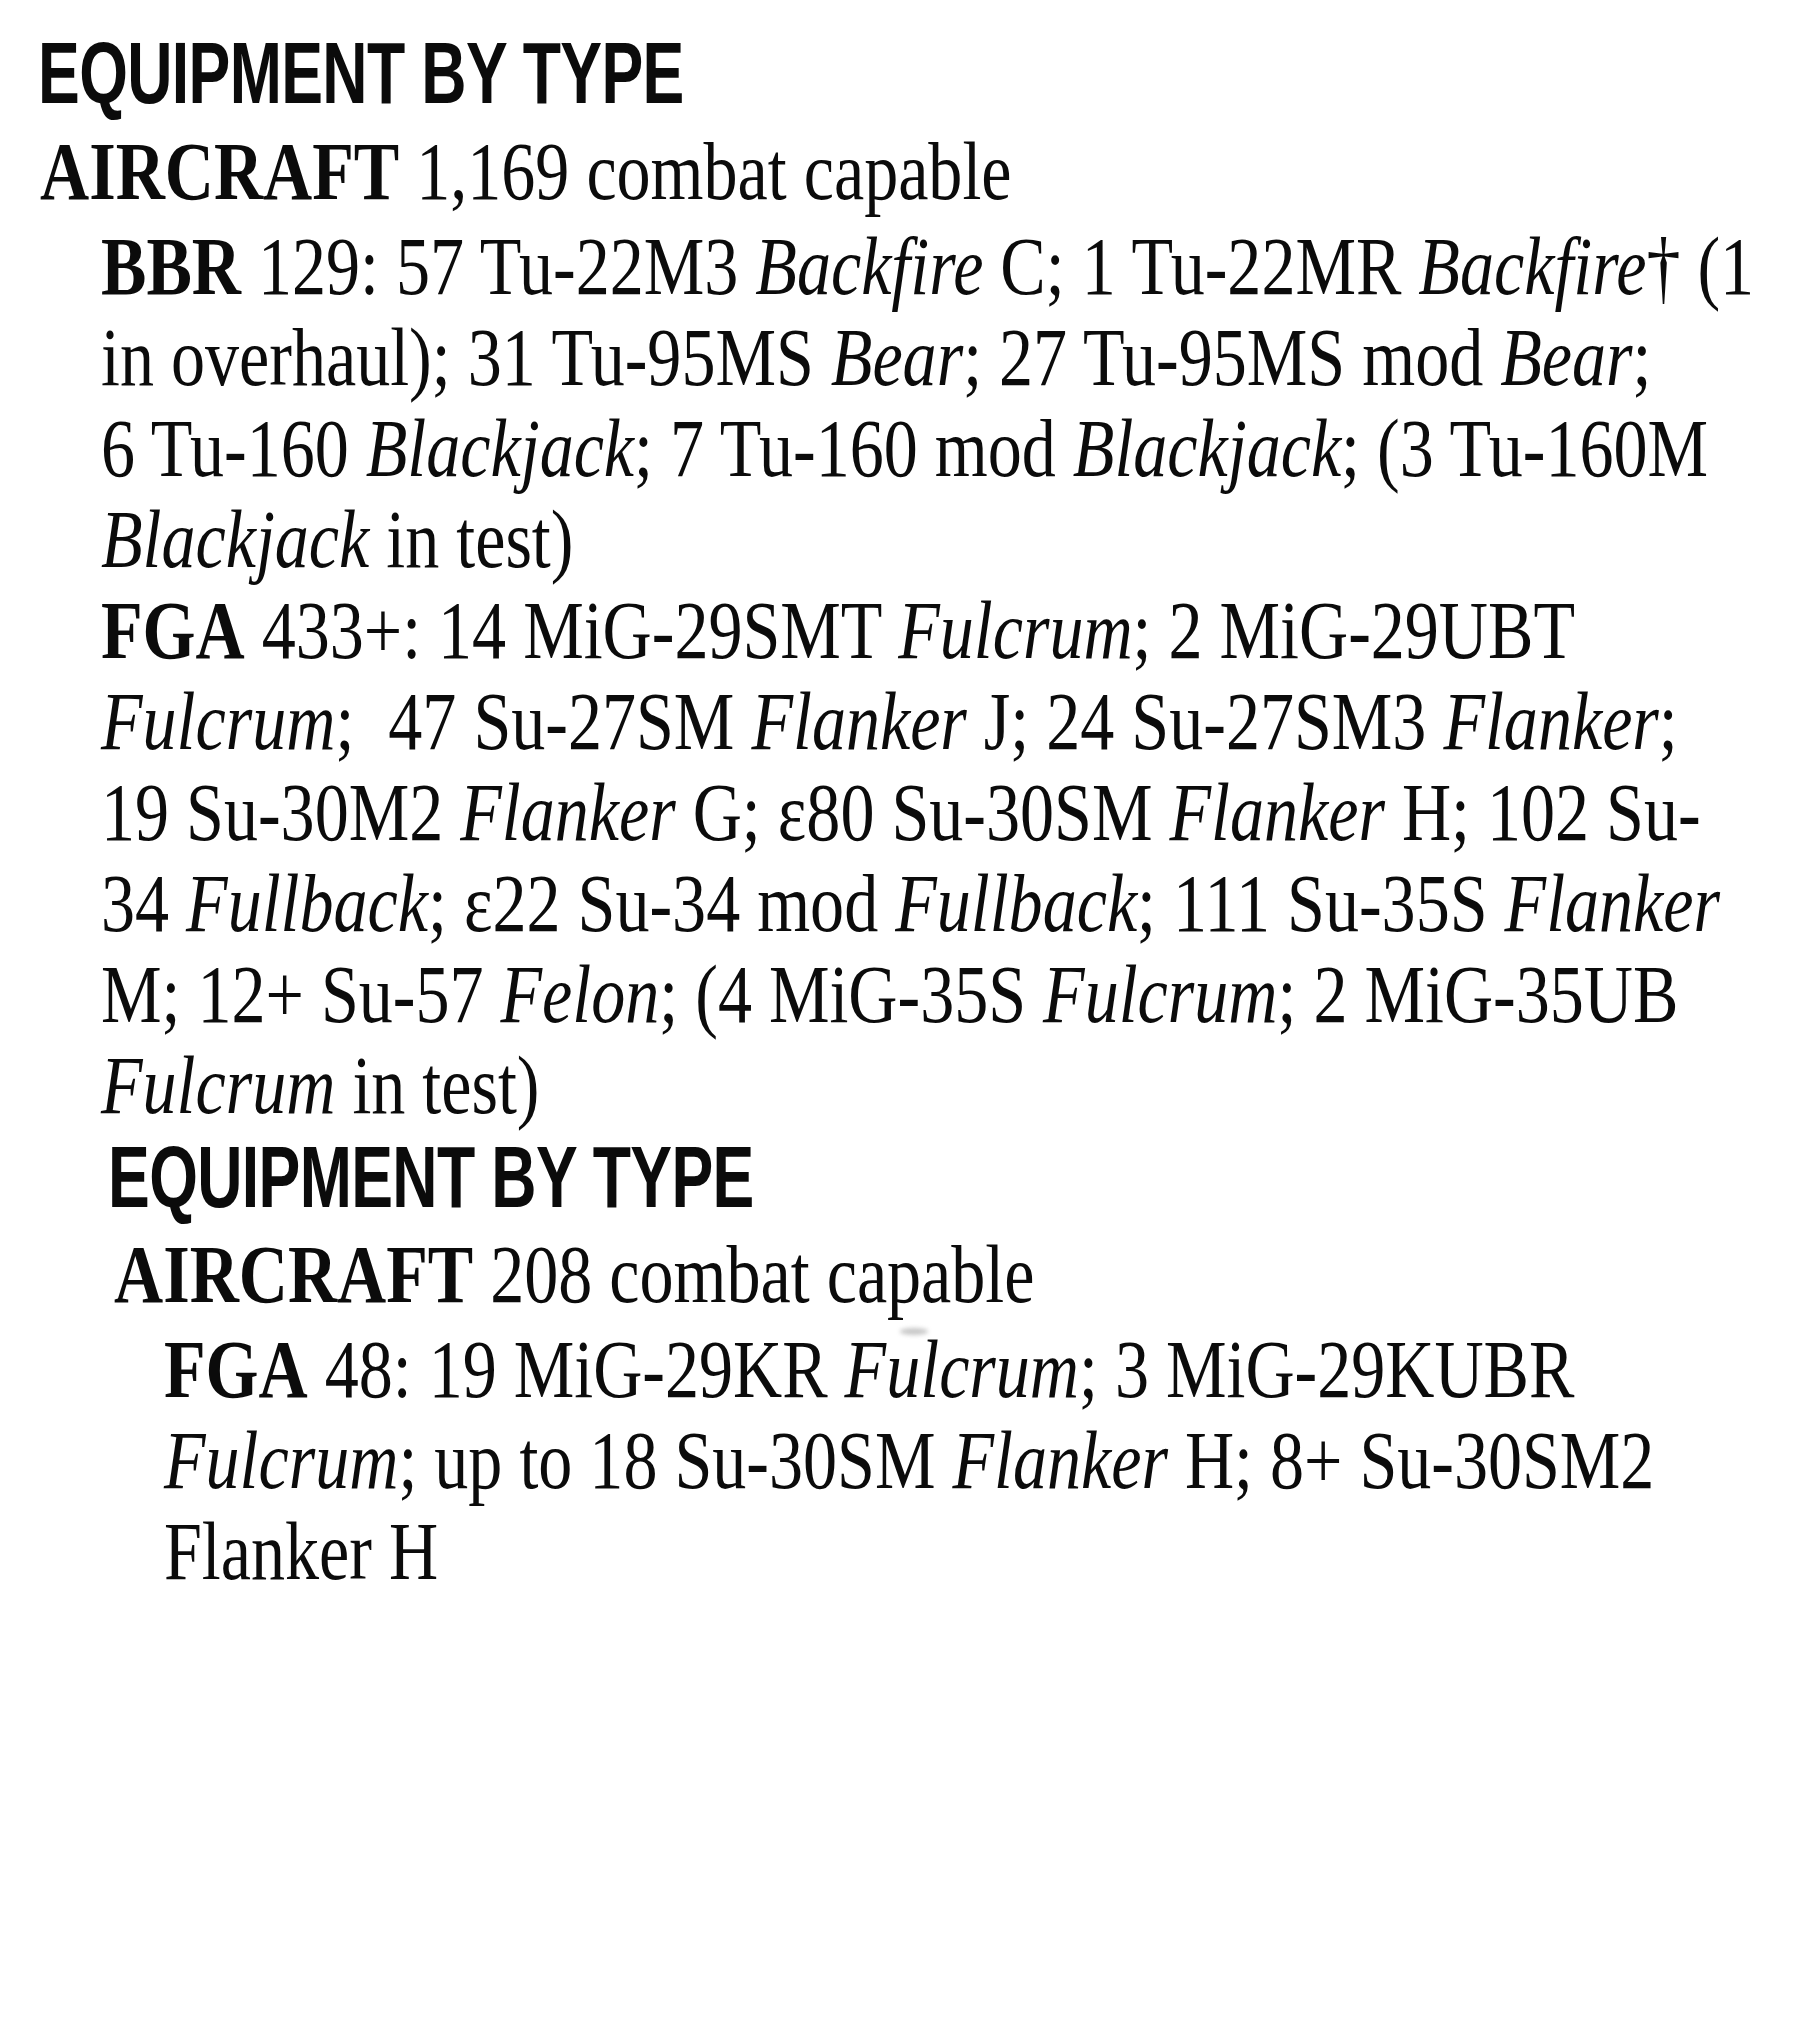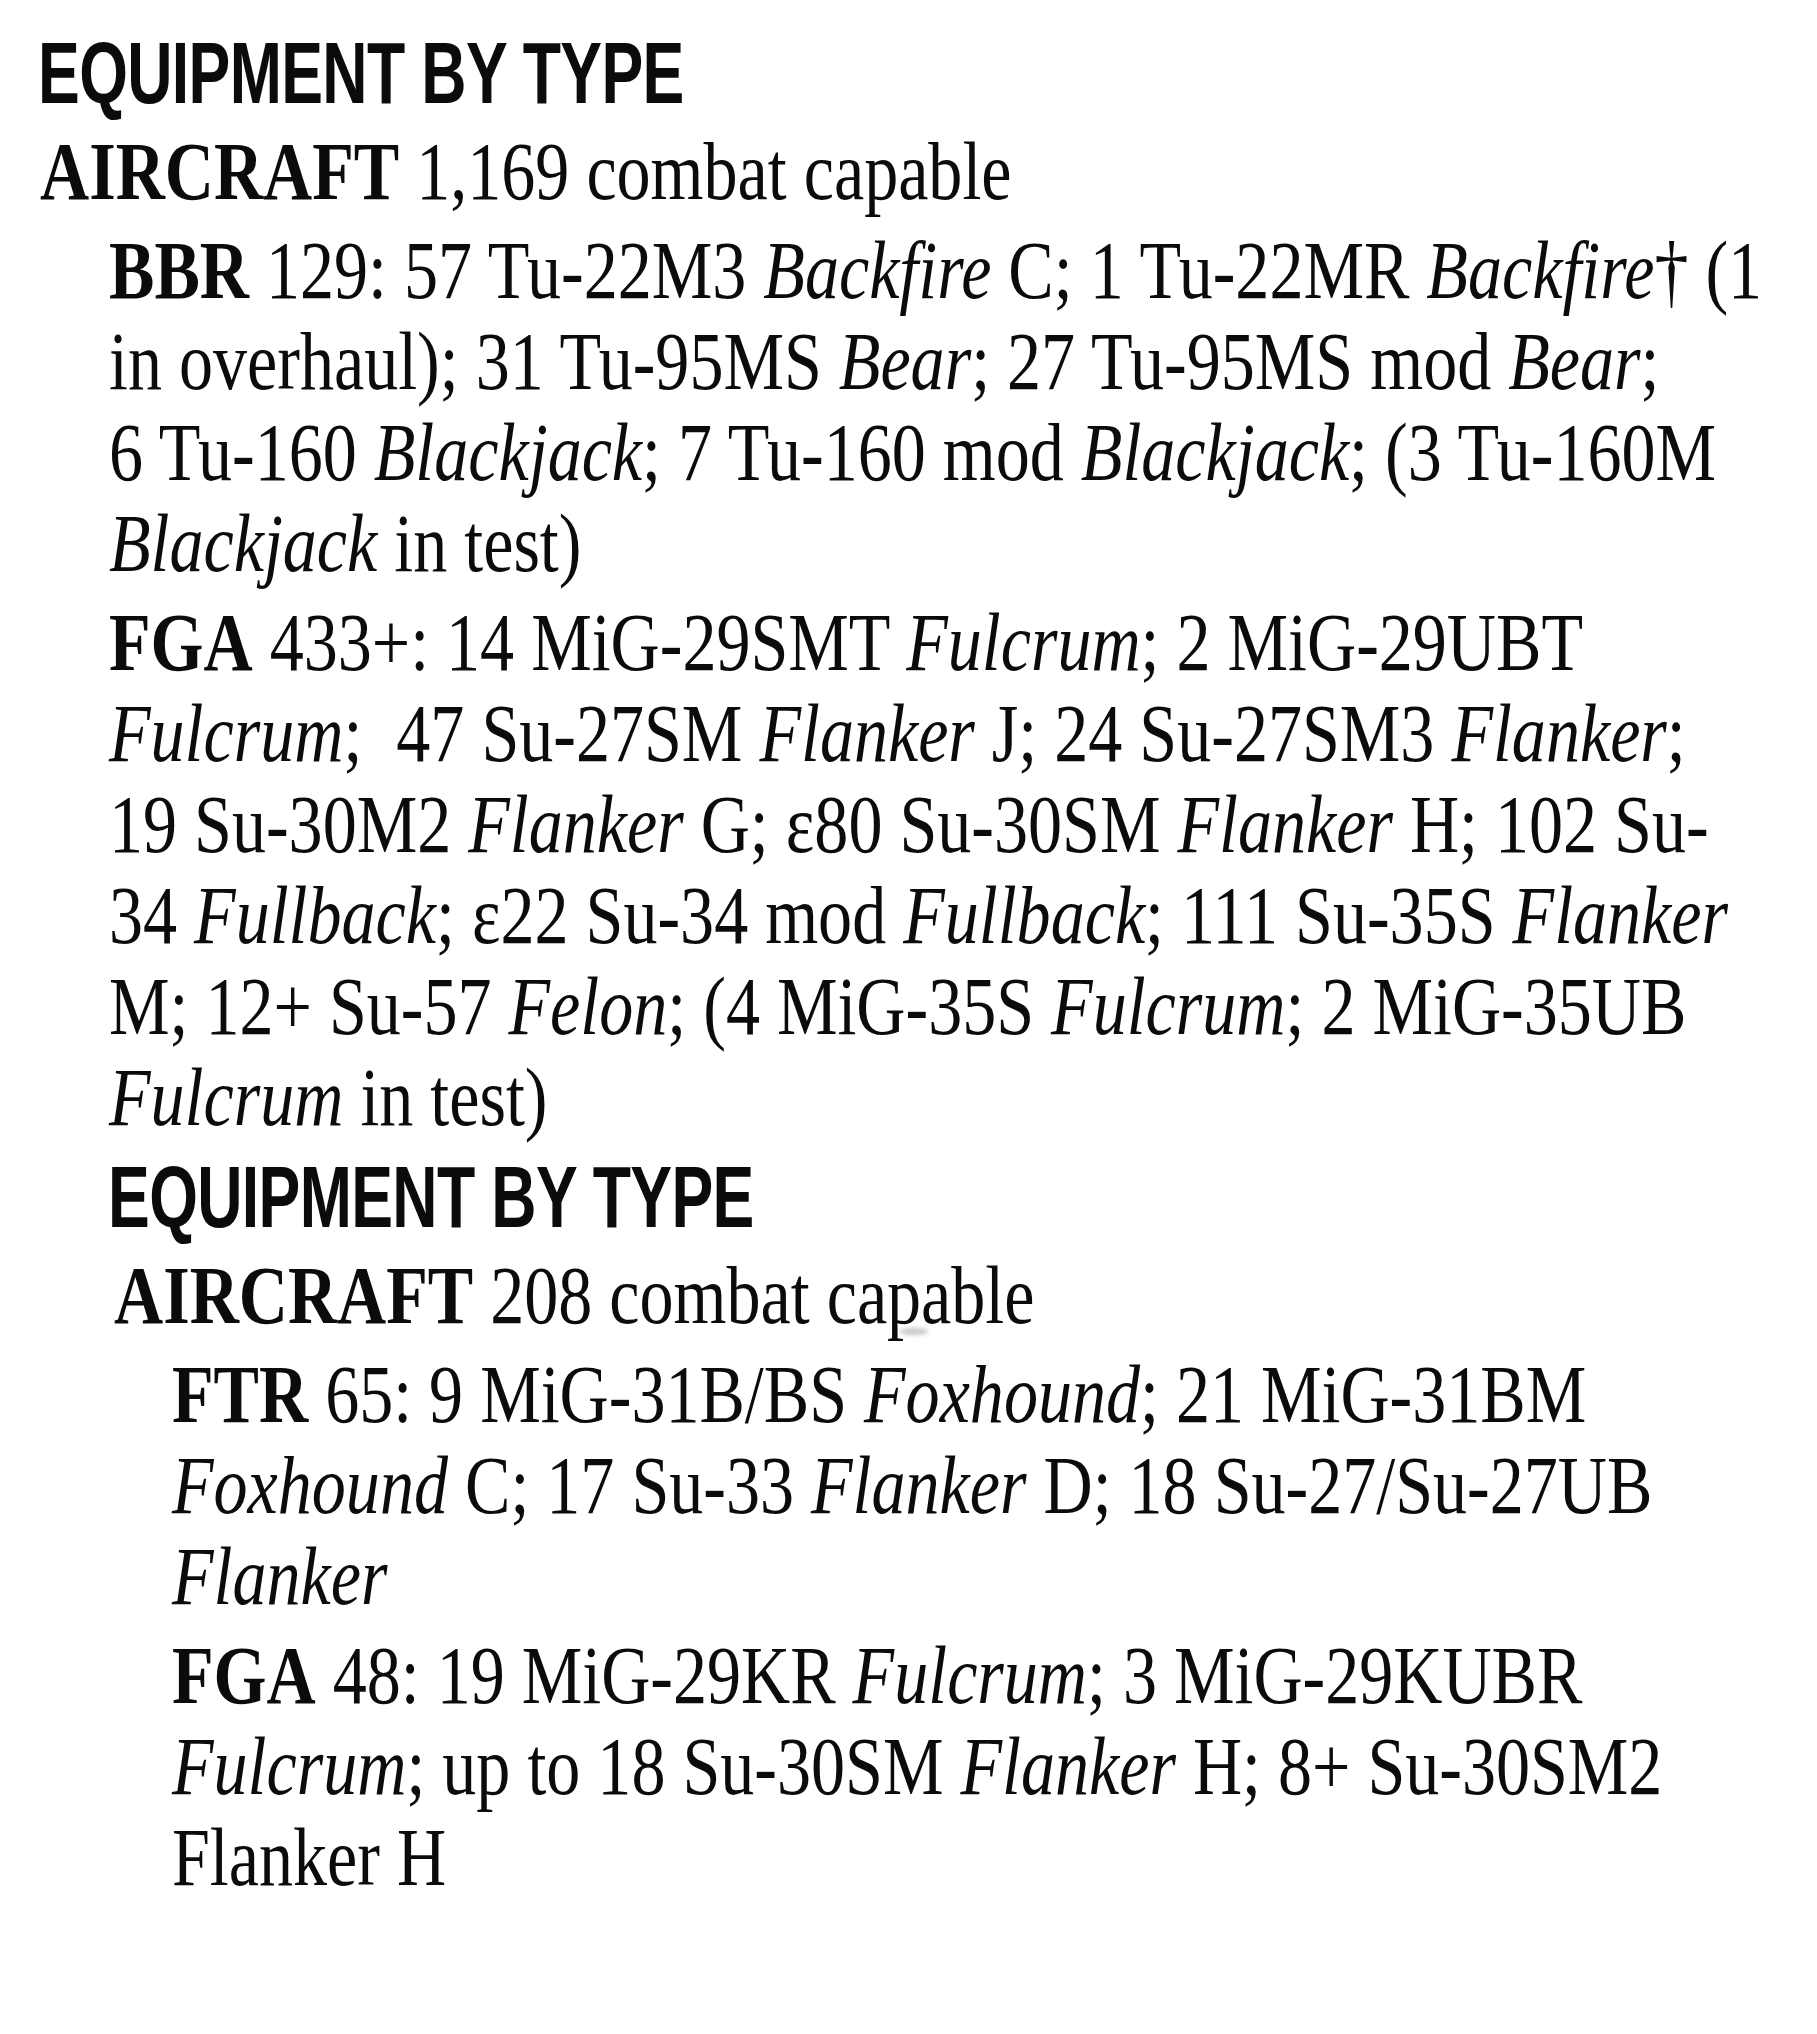--- a/index.html
+++ b/index.html
@@ -32,21 +32,21 @@
     font-weight: 700;
     font-size: 87px;
     line-height: 91px;
     letter-spacing: -0.9px;
     margin: 0 0 7.6px 0;
     white-space: pre;
     transform: scaleX(0.72);
     transform-origin: left top;
   }
   .summary { margin-bottom: 3.8px; }
-  .entry { margin: 8px; }
+  .entry { margin: 0; }
   
   .sec1 .heading { margin-left: 38px; }
   .sec1 .summary { margin-left: 40px; }
   .sec1 .entry .line { margin-left: 101px; }
   .sec2 .heading { margin-left: 108px; }
   .sec2 .summary { margin-left: 114px; }
   .sec2 .entry .line { margin-left: 164px; }
   
   .stray {
     position: absolute;
@@ -78,25 +78,20 @@
           <div class="line">19 Su-30M2 <span class="i">Flanker</span> G; ε80 Su-30SM <span class="i">Flanker</span> H; 102 Su-</div>
           <div class="line">34 <span class="i">Fullback</span>; ε22 Su-34 mod <span class="i">Fullback</span>; 111 Su-35S <span class="i">Flanker</span></div>
           <div class="line">M; 12+ Su-57 <span class="i">Felon</span>; (4 MiG-35S <span class="i">Fulcrum</span>; 2 MiG-35UB</div>
           <div class="line"><span class="i">Fulcrum</span> in test)</div>
         </div>
       </section>
       <section class="sec sec2">
         <h2 class="heading">EQUIPMENT BY TYPE</h2>
         <div class="line summary"><span class="b">AIRCRAFT</span> 208 combat capable</div>
         <div class="entry">
-          <div class="line"><span class="b">FTR</span> 65: 9 MiG-31B/BS <span class="i">Foxhound</span>; 21 MiG-31BM</div>
-          <div class="line"><span class="i">Foxhound</span> C; 17 Su-33 <span class="i">Flanker</span> D; 18 Su-27/Su-27UB</div>
-          <div class="line"><span class="i">Flanker</span></div>
-        </div>
-        <div class="entry">
           <div class="line"><span class="b">FGA</span> 48: 19 MiG-29KR <span class="i">Fulcrum</span>; 3 MiG-29KUBR</div>
           <div class="line"><span class="i">Fulcrum</span>; up to 18 Su-30SM <span class="i">Flanker</span> H; 8+ Su-30SM2</div>
           <div class="line">Flanker H</div>
         </div>
       </section>
     </div>
   <div class="stray"></div>
 </main>
 
 

